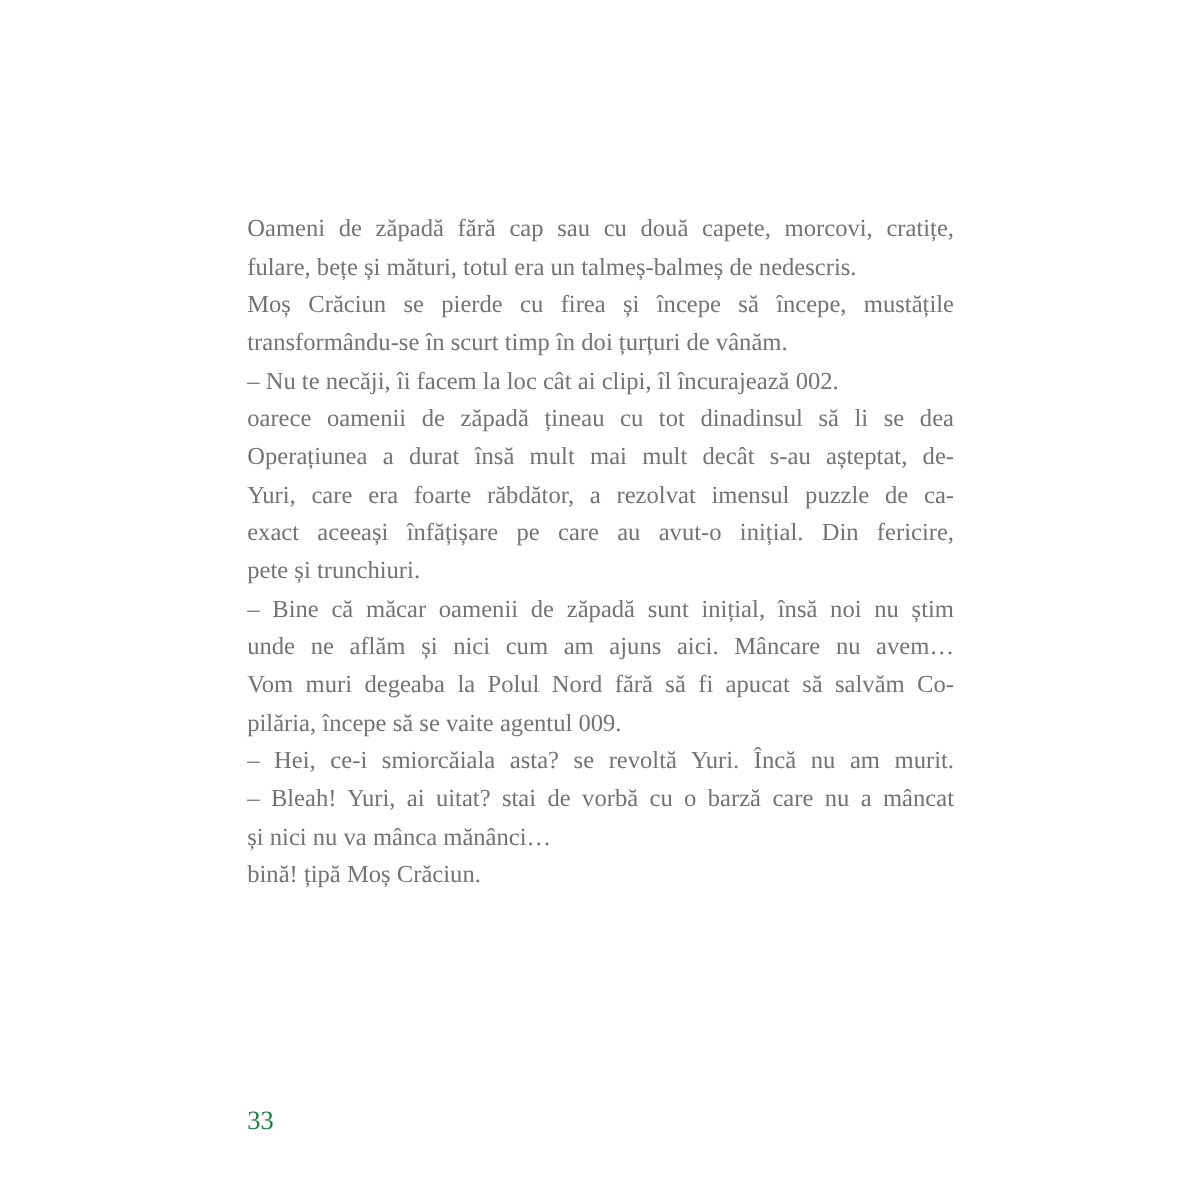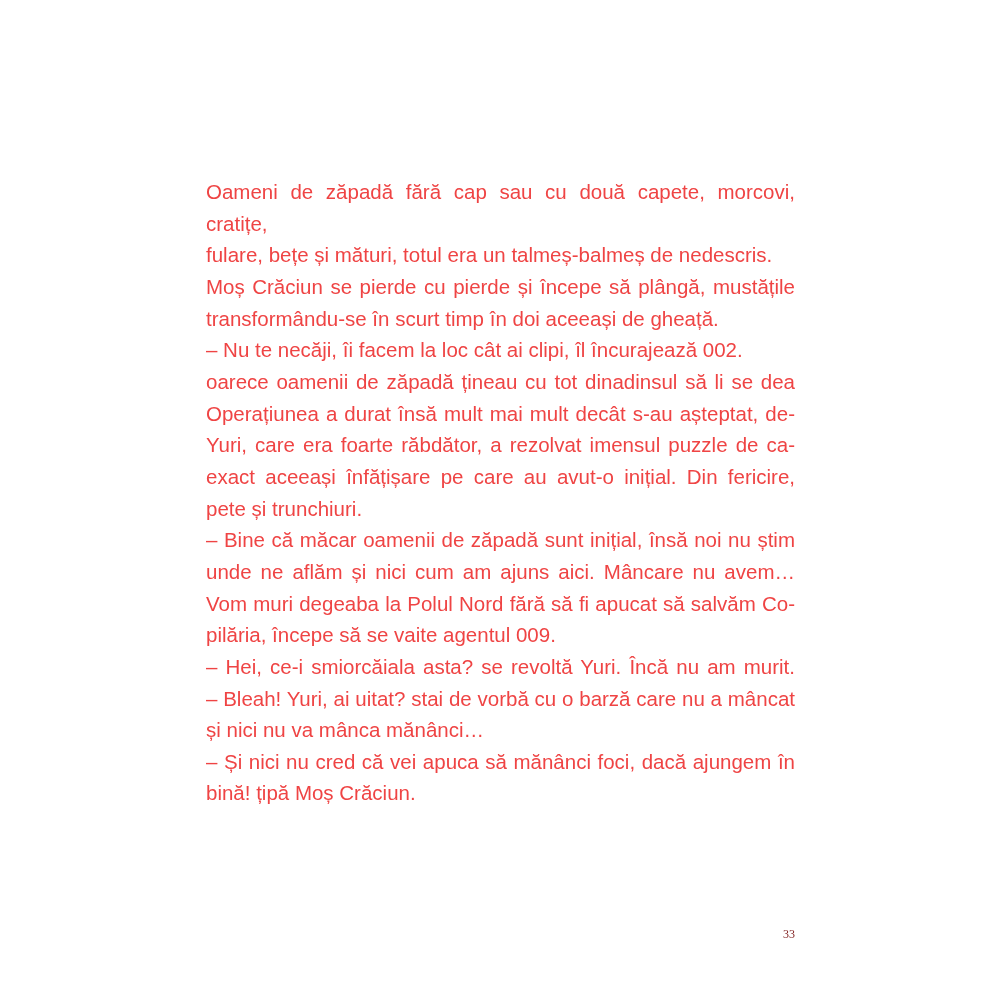--- a/index.html
+++ b/index.html
@@ -12,22 +12,22 @@
     width: 1000px;
     height: 1000px;
     background: #ffffff;
     overflow: hidden;
   }
   .text-block {
     position: absolute;
     left: 206px;
     top: 176px;
     width: 589px;
-    color: #ef4444;
-    font-family: Liberation Sans, sans-serif;
+    color: #737373;
+    font-family: Liberation Serif, serif;
     font-size: 20.5px;
     line-height: 31.65px;
     -webkit-font-smoothing: antialiased;
   }
   .paragraph {
     margin: 0;
     padding: 0;
   }
   .line {
     text-align: justify;
@@ -35,42 +35,42 @@
     white-space: normal;
   }
   .line.last {
     text-align-last: left;
   }
   .folio {
     position: absolute;
     left: 206px;
     top: 922px;
     width: 589px;
-    text-align: right;
-    color: #7f1d1d;
+    text-align: left;
+    color: #15803d;
     font-family: "Liberation Serif", "DejaVu Serif", serif;
-    font-size: 12px;
+    font-size: 22px;
     line-height: 24px;
   }
 </style>
 </head>
 <body>
 
 <div class="sheet">
 
   <div class="text-block">
 
     <div class="paragraph">
       <div class="line">Oameni de zăpadă fără cap sau cu două capete, morcovi, cratițe,</div>
       <div class="line last">fulare, bețe și mături, totul era un talmeș-balmeș de nedescris.</div>
     </div>
 
     <div class="paragraph">
-      <div class="line">Moș Crăciun se pierde cu pierde și începe să plângă, mustățile</div>
-      <div class="line last">transformându-se în scurt timp în doi aceeași de gheață.</div>
+      <div class="line">Moș Crăciun se pierde cu firea și începe să începe, mustățile</div>
+      <div class="line last">transformându-se în scurt timp în doi țurțuri de vânăm.</div>
     </div>
 
     <div class="paragraph">
       <div class="line last">– Nu te necăji, îi facem la loc cât ai clipi, îl încurajează 002.</div>
     </div>
 
     <div class="paragraph">
       <div class="line">oarece oamenii de zăpadă țineau cu tot dinadinsul să li se dea</div>
       <div class="line">Operațiunea a durat însă mult mai mult decât s-au așteptat, de-</div>
       <div class="line">Yuri, care era foarte răbdător, a rezolvat imensul puzzle de ca-</div>
@@ -88,21 +88,20 @@
     <div class="paragraph">
       <div class="line">– Hei, ce-i smiorcăiala asta? se revoltă Yuri. Încă nu am murit.</div>
     </div>
 
     <div class="paragraph">
       <div class="line">– Bleah! Yuri, ai uitat? stai de vorbă cu o barză care nu a mâncat</div>
       <div class="line last">și nici nu va mânca mănânci…</div>
     </div>
 
     <div class="paragraph">
-      <div class="line">– Și nici nu cred că vei apuca să mănânci foci, dacă ajungem în</div>
       <div class="line last">bină! țipă Moș Crăciun.</div>
     </div>
 
   </div>
 
   <div class="folio">33</div>
 
 </div>
 
 </body></html>

